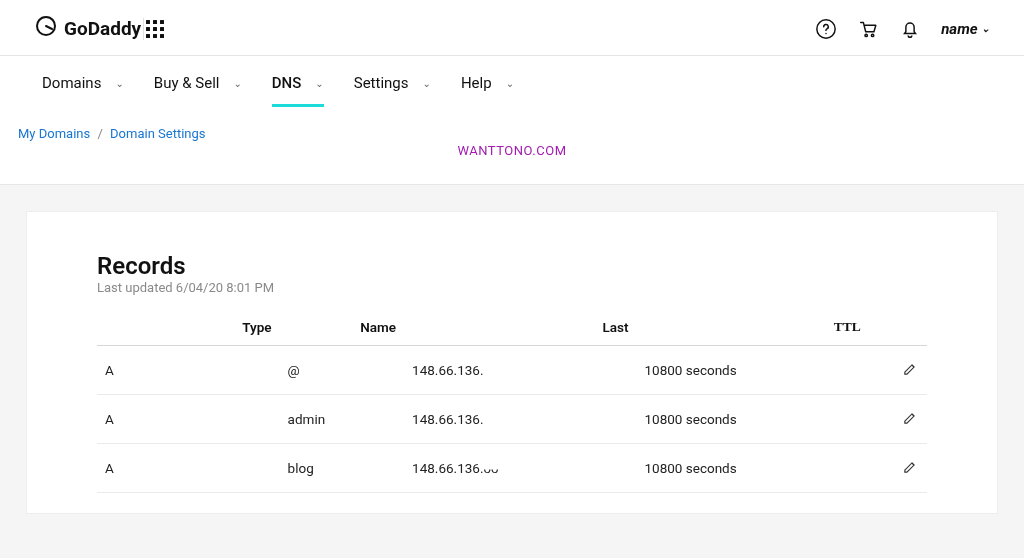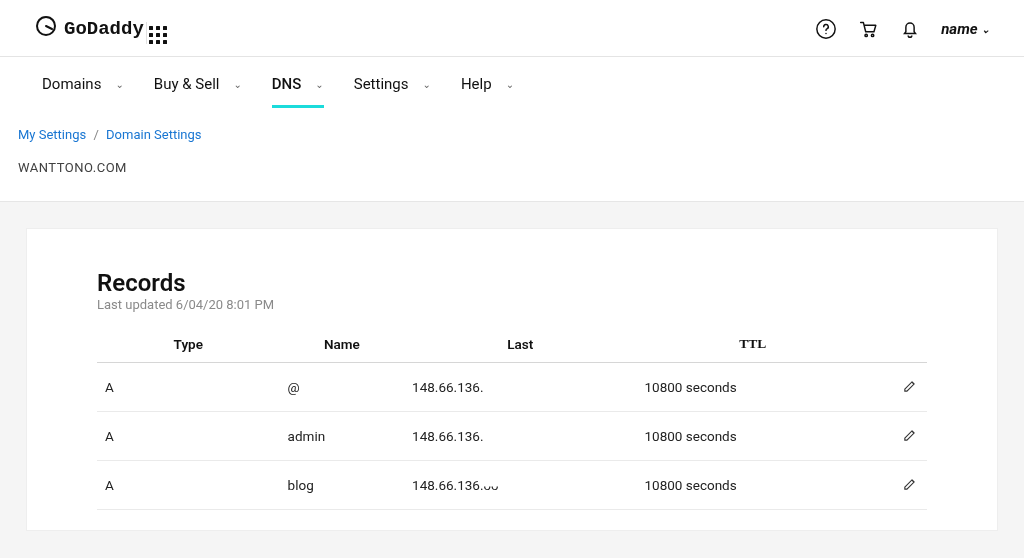--- a/index.html
+++ b/index.html
@@ -15,22 +15,21 @@
   
   .topbar {
     display: flex;
     align-items: center;
     justify-content: space-between;
     padding: 14px 34px 12px 34px;
     border-bottom: 1px solid #e4e4e4;
   }
   .topbar-left {
     display: flex;
-    align-items: flex-end;
-    font-family: Liberation Mono, monospace;
+    align-items: center;
   }
   .logo {
     display: flex;
     align-items: center;
     gap: 6px;
     font-weight: 700;
     font-size: 19px;
     color: #111;
   }
   .logo svg { width: 24px; height: 24px; }
@@ -104,22 +103,23 @@
   .breadcrumb .sep { color: #888; margin: 0 4px; }
   .page-title {
     font-size: 32px;
     font-weight: 700;
     margin-top: 8px;
     letter-spacing: -0.5px;
   }
   .domain-name {
     font-size: 13px;
     letter-spacing: 0.5px;
-    color: #404040;
-    margin-top: 18px;
+    color: #a21caf;
+    margin-top: 2px;
+    text-align: center;
   }
 
   
   .grey-band {
     background: #f5f5f5;
     padding: 26px 26px 0 26px;
     border-top: 1px solid #e6e6e6;
     height: 100%;
   }
   .card {
@@ -137,21 +137,21 @@
     font-size: 13px;
     color: #8a8a8a;
     margin-bottom: 14px;
   }
   table.records {
     width: 100%;
     border-collapse: collapse;
     font-size: 13.5px;
   }
   table.records th {
-    text-align: center;
+    text-align: right;
     font-weight: 600;
     padding: 10px 8px;
     border-bottom: 1px solid #d6d6d6;
     color: #111;
   }
   table.records td {
     padding: 14px 8px;
     border-bottom: 1px solid #eaeaea;
     color: #222;
   }
@@ -236,21 +236,21 @@
     <span class="chev">⌄</span>
   </div>
   <div class="secnav-item">
     <span>Help</span>
     <span class="chev">⌄</span>
   </div>
 </nav>
 
 <section class="page-head">
   <div class="breadcrumb">
-    <a href="#">My Settings</a>
+    <a href="#">My Domains</a>
     <span class="sep">/</span>
     <a href="#">Domain Settings</a>
   </div>
   <div class="domain-name">WANTTONO.COM</div>
 </section>
 
 <div class="grey-band">
   <div class="card">
     <h2 class="records-title">Records</h2>
     <div class="last-updated">Last updated 6/04/20 8:01 PM</div>

